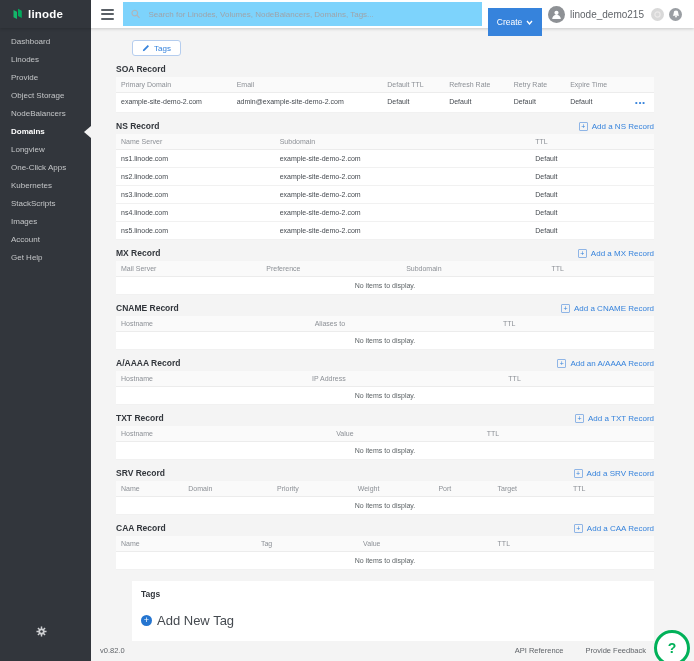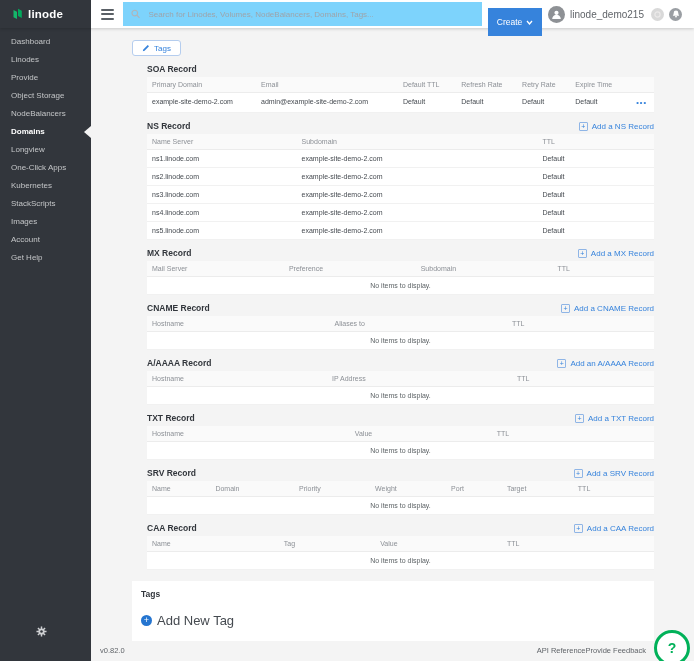--- a/index.html
+++ b/index.html
@@ -44,21 +44,21 @@
   
   .main{position:absolute;left:91px;top:28px;right:0;bottom:0;background:#f4f4f4;}
   .breadcrumb-row{display:flex;justify-content:space-between;align-items:center;
     margin:12px 40px 6px 41px;}
   .crumb-parent{color:#3683dc;font-size:11px;font-weight:bold;cursor:pointer;}
   .crumb-sep{color:#c2c4c6;font-size:11px;margin:0 5px;}
   .crumb-current{color:#32363c;font-size:11px;font-weight:bold;}
   .tags-btn{display:flex;align-items:center;gap:4px;border:1px solid #b5cdee;border-radius:3px;
     background:#fff;color:#3683dc;font-size:8px;height:16px;padding:0 9px;cursor:pointer;
     font-family:"Liberation Sans",sans-serif;}
-  .content{margin:0 40px 0 56px;}
+  .content{margin:0 40px 0 25px;}
   .sec-head{display:flex;justify-content:space-between;align-items:center;margin:8px 0 3px;}
   .sec-title{font-size:8.5px;font-weight:bold;color:#32363c;margin:0;line-height:10px;}
   .add-link{display:flex;align-items:center;gap:4px;color:#3683dc;font-size:8px;cursor:pointer;}
   .plus-box{width:7px;height:7px;border:1px solid #8fb5e6;border-radius:1px;color:#3683dc;
     font-size:7px;line-height:7px;text-align:center;display:block;}
   .table{width:100%;}
   .t-head{display:flex;background:#fafafa;border-bottom:1px solid #ececec;}
   .t-row{display:flex;background:#fff;border-bottom:1px solid #f1f1f1;}
   .t-cell{box-sizing:border-box;padding:5px 0 5px 5px;font-size:7px;color:#454a50;
     white-space:nowrap;overflow:hidden;}
@@ -69,21 +69,21 @@
   
   .tags-card{background:#fff;margin:11px 40px 0 41px;padding:8px 9px 13px;}
   .tags-card-title{font-size:8.5px;font-weight:bold;color:#32363c;margin:0 0 14px;}
   .add-new-tag{display:flex;align-items:center;gap:5px;cursor:pointer;}
   .plus-circle{width:11px;height:11px;border-radius:50%;background:#2575d0;color:#fff;
     font-size:9px;line-height:11px;text-align:center;flex:none;}
   .add-new-tag-label{font-size:13px;color:#454a50;}
   
   .footer{position:absolute;left:9px;right:48px;bottom:6px;display:flex;
     justify-content:space-between;align-items:center;font-size:7.5px;color:#606469;}
-  .footer-links{display:flex;align-items:flex-end;}
+  .footer-links{display:flex;gap:22px;align-items:flex-end;}
   .footer-link{cursor:pointer;}
   .help-btn{position:absolute;right:4px;bottom:-5px;width:30px;height:30px;border-radius:50%;
     background:#fff;border:3px solid #01b159;color:#01b159;font-size:14px;font-weight:bold;
     display:flex;align-items:center;justify-content:center;cursor:pointer;z-index:11;
     box-sizing:content-box;}
 </style>
 </head>
 <body>
 
 <header class="topbar">

